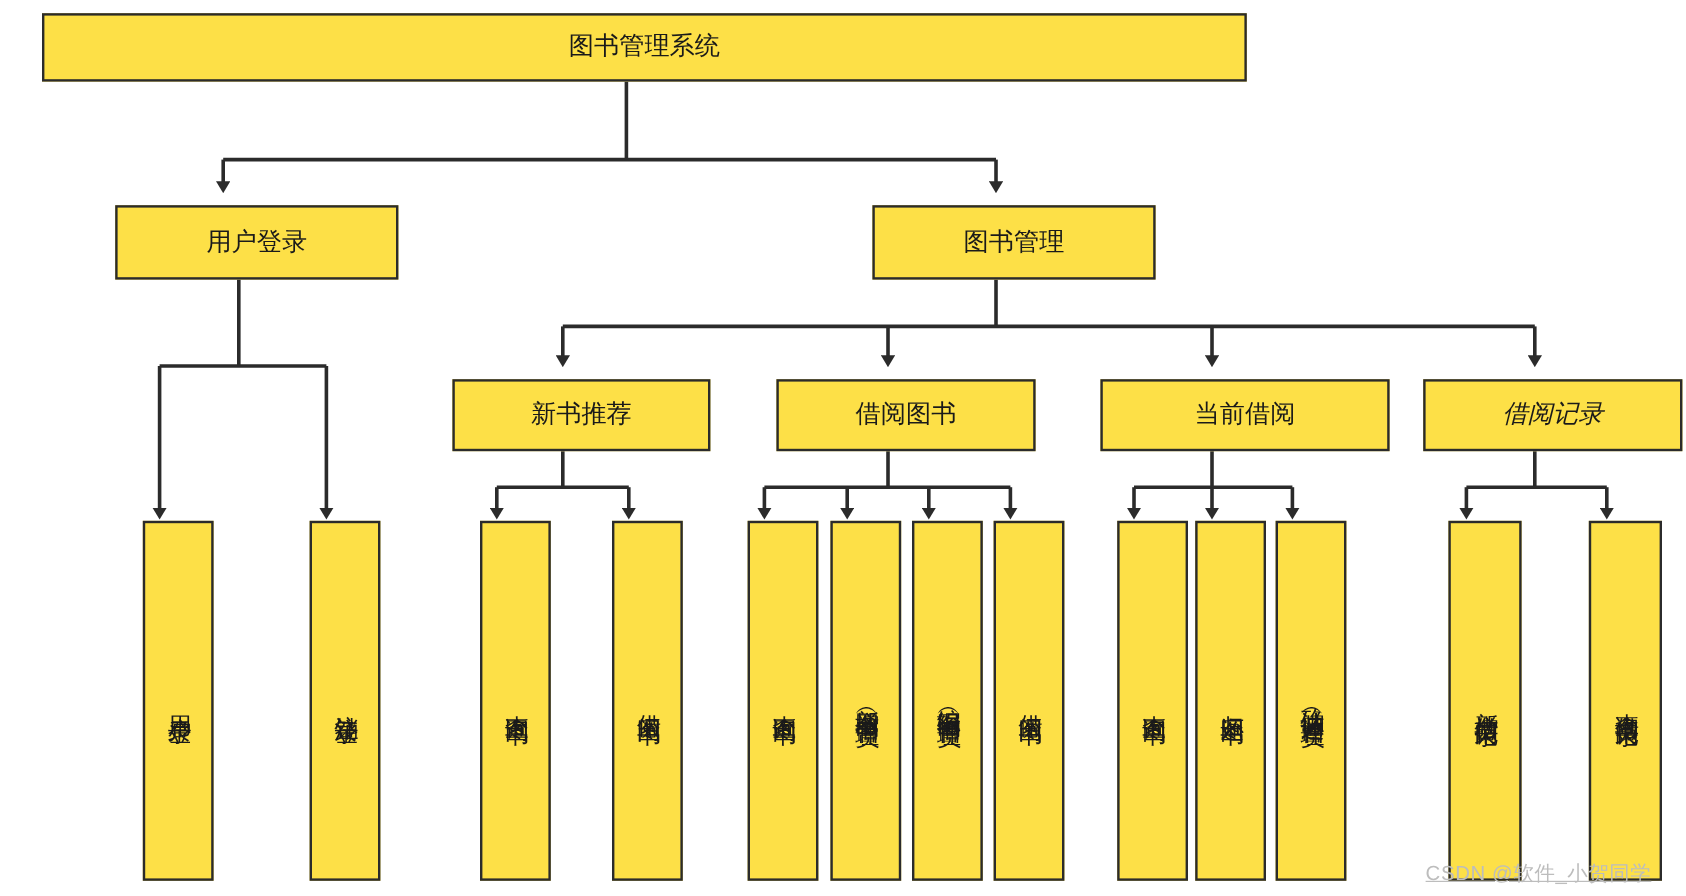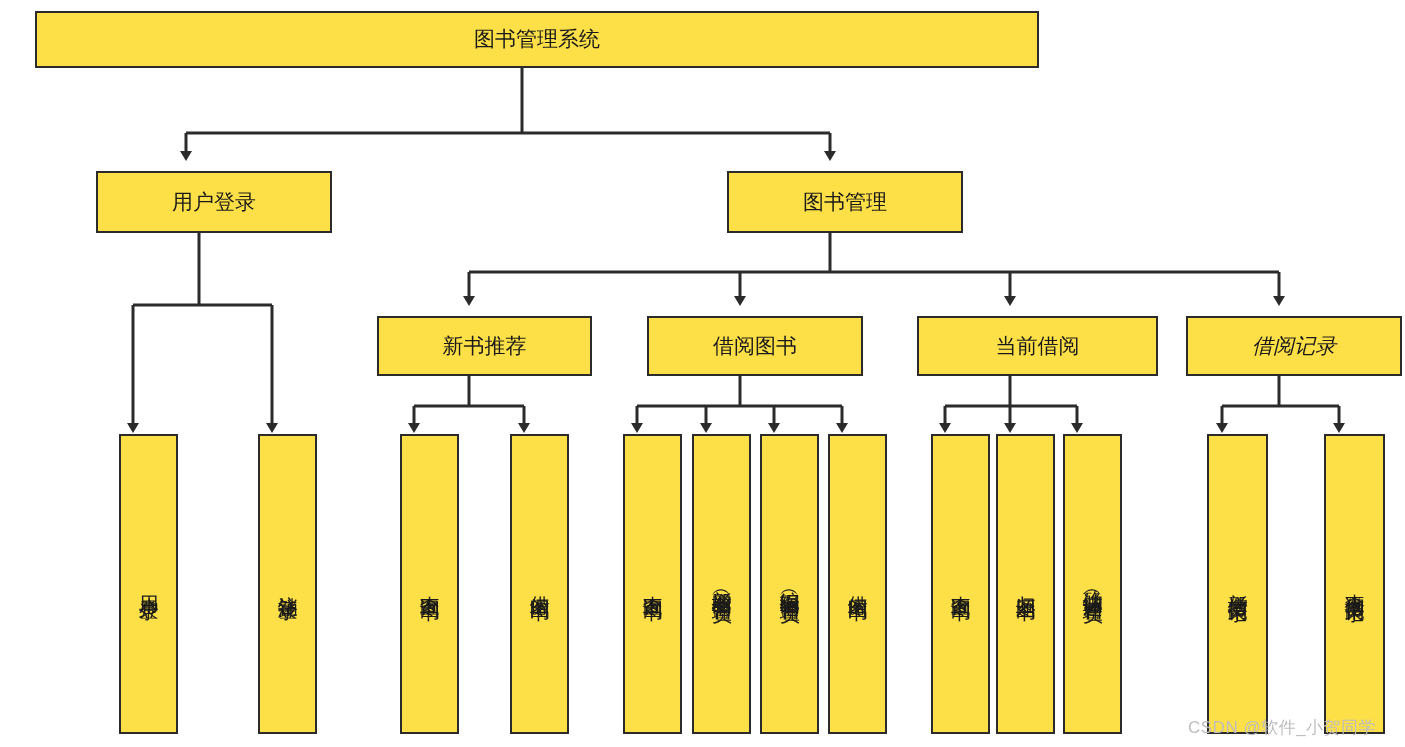--- a/index.html
+++ b/index.html
@@ -54,20 +54,21 @@
     writing-mode: vertical-rl;
     text-orientation: upright;
     white-space: nowrap;
   }
   .watermark {
     position: absolute;
     font-size: 17px;
     color: #bdbdbd;
     white-space: nowrap;
     letter-spacing: 0.5px;
+    text-decoration: underline;
   }
 </style>
 </head>
 <body>
 
 <div id="canvas">
 
   <svg id="wires" viewBox="0 0 1405 747" xmlns="http://www.w3.org/2000/svg">
     <defs>
       <marker id="arrow" markerWidth="10" markerHeight="12" refX="1" refY="6" orient="auto" markerUnits="userSpaceOnUse">

